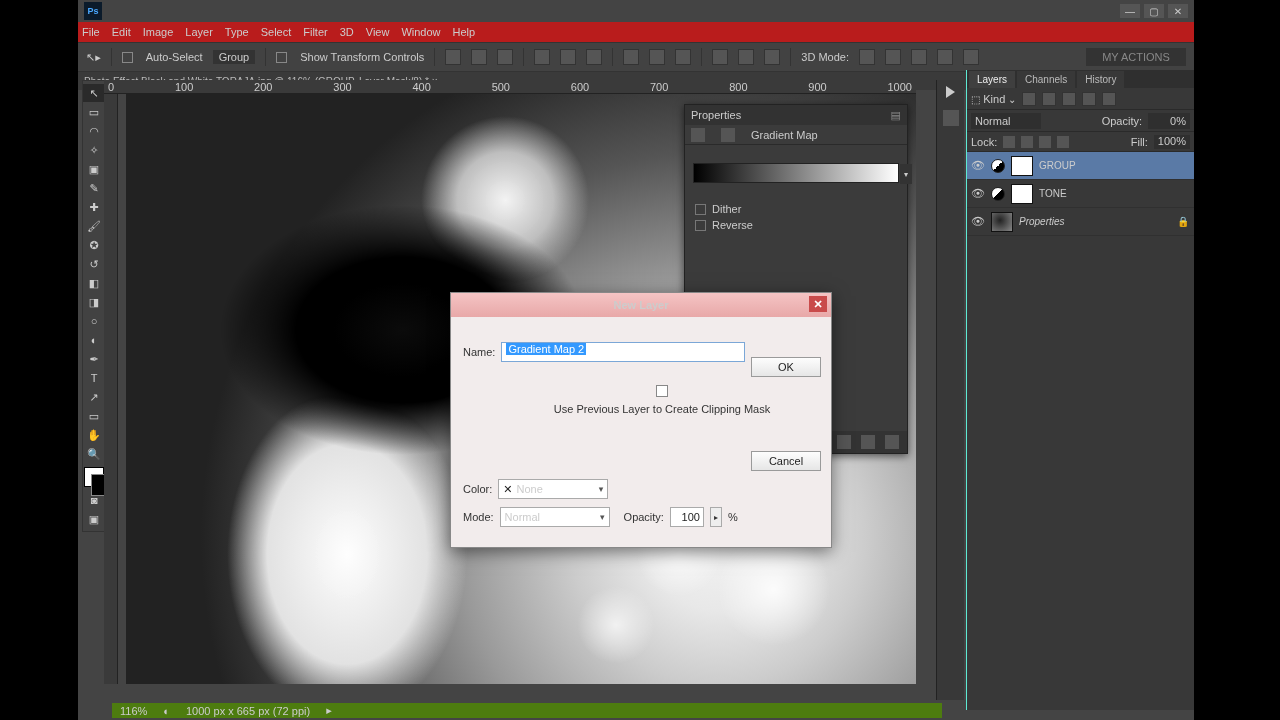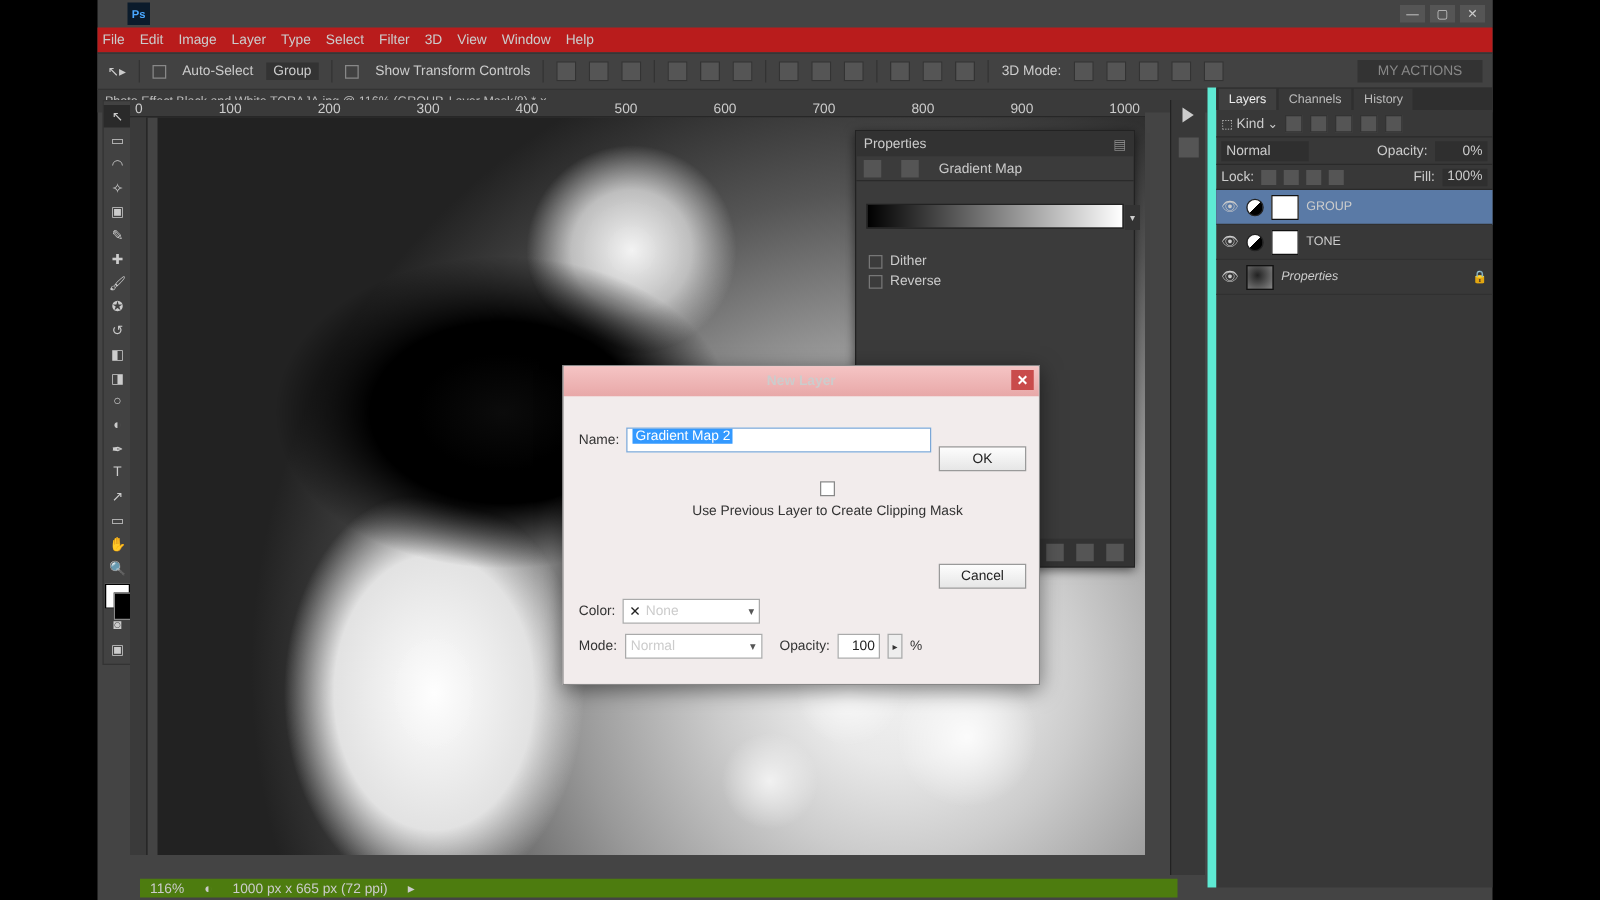--- a/index.html
+++ b/index.html
@@ -1,19 +1,19 @@
 <!DOCTYPE html>
 <html><head>
 <meta charset="utf-8">
 <style>
   *{margin:0;padding:0;box-sizing:border-box;font-family:"Segoe UI",Tahoma,sans-serif;font-size:11px;color:#ccc;}
   body{width:1280px;height:720px;background:#000;overflow:hidden;position:relative;}
   .frame{position:absolute;left:78px;top:0;width:1116px;height:720px;background:#444444;}
   
-  .titlebar{height:22px;background:#444;display:flex;align-items:center;padding:0 6px;margin-left:18px;}
+  .titlebar{height:22px;background:#444;display:flex;align-items:center;padding:0 6px;}
   .ps-badge{width:18px;height:18px;background:#0b1b2b;color:#4aa8ff;display:flex;align-items:center;justify-content:center;font-weight:bold;font-size:9px;margin-right:4px;}
   .winctl{margin-left:auto;display:flex;gap:4px;}
   .winctl span{width:20px;height:14px;background:#555;display:flex;align-items:center;justify-content:center;font-size:10px;cursor:pointer;}
   
   .menubar{height:20px;background:#b91c1c;display:flex;align-items:center;padding:0 4px;gap:12px;color:#ddd;}
   .menubar span{cursor:pointer;}
   
   .optbar{height:30px;background:#424242;border-top:1px solid #333;border-bottom:1px solid #333;display:flex;align-items:center;padding:0 8px;gap:10px;color:#ccc;font-size:10px;}
   .optbar .chk{width:11px;height:11px;border:1px solid #888;margin-right:3px;display:inline-block;vertical-align:middle;}
   .optbar .sep{width:1px;height:18px;background:#333;}
@@ -33,21 +33,21 @@
      radial-gradient(ellipse 160px 220px at 28% 78%, #f8f8f8 0%, #ddd 50%, transparent 75%);
      filter:contrast(1.05);}
   .cursor{position:absolute;left:575px;top:385px;color:#000;font-size:14px;pointer-events:none;}
   
   .toolbox{position:absolute;left:82px;top:80px;width:24px;background:#424242;border:1px solid #333;padding:2px 0;}
   .toolbox .t{width:22px;height:18px;margin:1px auto;display:flex;align-items:center;justify-content:center;font-size:11px;color:#ccc;cursor:pointer;}
   .toolbox .t.sel{background:#2a2a2a;}
   .swatch{width:20px;height:20px;background:#fff;border:1px solid #000;margin:4px auto;position:relative;}
   .swatch::after{content:"";position:absolute;left:6px;top:6px;width:20px;height:20px;background:#000;border:1px solid #888;}
   
-  .rightcol{position:absolute;left:966px;top:70px;width:228px;height:640px;background:#383838;border-left:7px solid #5eead4;}
+  .rightcol{position:absolute;left:966px;top:70px;width:228px;height:640px;background:#383838;border-left:1px solid #5eead4;}
   
   .panel-tabs{height:18px;display:flex;align-items:flex-end;gap:2px;padding:0 2px;background:#2f2f2f;}
   .panel-tabs span{padding:3px 8px;background:#383838;color:#bbb;font-size:10px;cursor:pointer;}
   .panel-tabs span.act{background:#3f3f3f;color:#eee;}
   .layer-opts{height:22px;display:flex;align-items:center;padding:0 4px;gap:6px;border-bottom:1px solid #2a2a2a;}
   .layer-opts .i{width:14px;height:14px;background:#555;border:1px solid #333;}
   .layer-opts2{height:22px;display:flex;align-items:center;padding:0 4px;gap:6px;border-bottom:1px solid #2a2a2a;font-size:10px;color:#bbb;}
   .layer-opts2 .sel{background:#2f2f2f;height:16px;padding:0 4px;display:flex;align-items:center;}
   .locks{height:20px;display:flex;align-items:center;padding:0 4px;gap:6px;font-size:9px;color:#aaa;border-bottom:1px solid #2a2a2a;}
   .locks .i{width:12px;height:12px;background:#555;}

